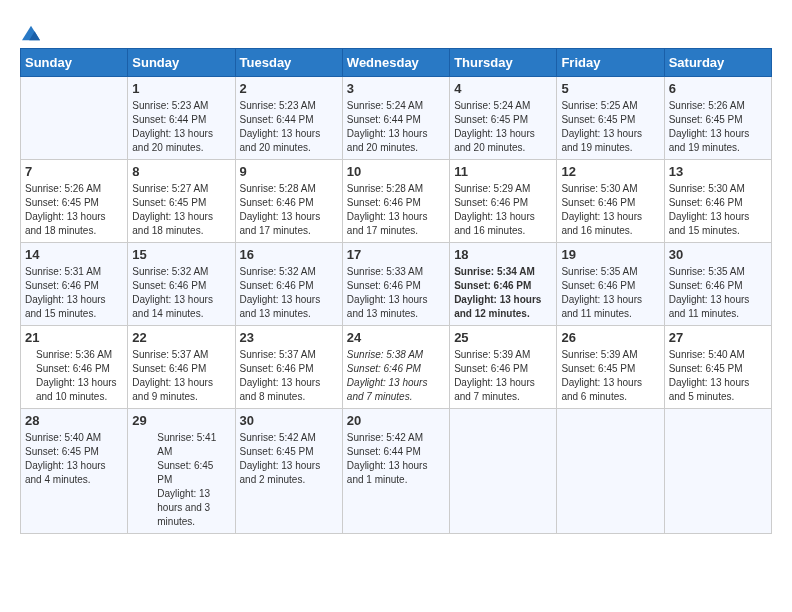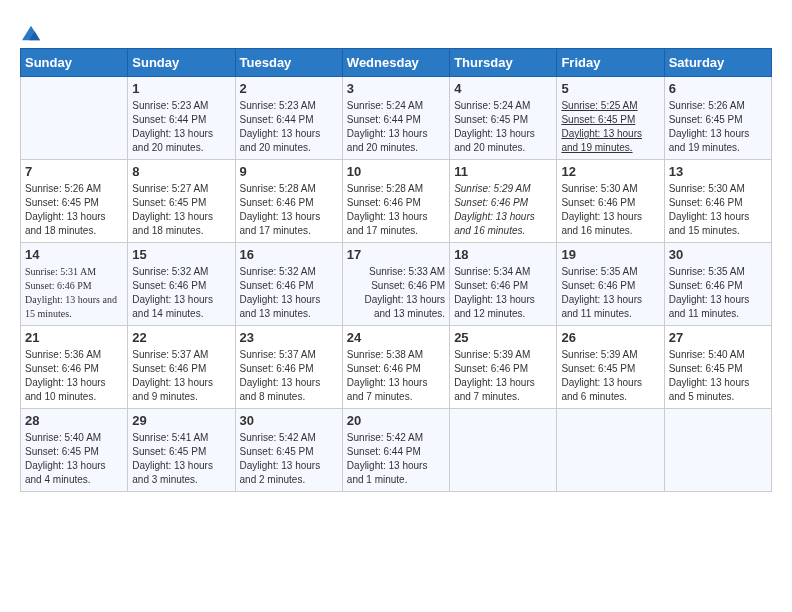--- a/index.html
+++ b/index.html
@@ -144,21 +144,21 @@
 Daylight: 13 hours and 20 minutes.</div>
         </td>
         <td>
           <div class="day-number">4</div>
           <div class="day-info" style="white-space: pre-line;">Sunrise: 5:24 AM
 Sunset: 6:45 PM
 Daylight: 13 hours and 20 minutes.</div>
         </td>
         <td>
           <div class="day-number">5</div>
-          <div class="day-info" style="white-space: pre-line; text-decoration: underline;">Sunrise: 5:25 AM
+          <div class="day-info" style="white-space: pre-line;">Sunrise: 5:25 AM
 Sunset: 6:45 PM
 Daylight: 13 hours and 19 minutes.</div>
         </td>
         <td>
           <div class="day-number">6</div>
           <div class="day-info" style="white-space: pre-line;">Sunrise: 5:26 AM
 Sunset: 6:45 PM
 Daylight: 13 hours and 19 minutes.</div>
         </td>
       </tr>
@@ -182,103 +182,103 @@
 Daylight: 13 hours and 17 minutes.</div>
         </td>
         <td>
           <div class="day-number">10</div>
           <div class="day-info" style="white-space: pre-line;">Sunrise: 5:28 AM
 Sunset: 6:46 PM
 Daylight: 13 hours and 17 minutes.</div>
         </td>
         <td>
           <div class="day-number">11</div>
-          <div class="day-info" style="white-space: pre-line; font-style: italic;">Sunrise: 5:29 AM
+          <div class="day-info" style="white-space: pre-line;">Sunrise: 5:29 AM
 Sunset: 6:46 PM
 Daylight: 13 hours and 16 minutes.</div>
         </td>
         <td>
           <div class="day-number">12</div>
           <div class="day-info" style="white-space: pre-line;">Sunrise: 5:30 AM
 Sunset: 6:46 PM
 Daylight: 13 hours and 16 minutes.</div>
         </td>
         <td>
           <div class="day-number">13</div>
           <div class="day-info" style="white-space: pre-line;">Sunrise: 5:30 AM
 Sunset: 6:46 PM
 Daylight: 13 hours and 15 minutes.</div>
         </td>
       </tr>
       <tr>
         <td>
           <div class="day-number">14</div>
-          <div class="day-info" style="white-space: pre-line; font-family: Liberation Serif, serif;">Sunrise: 5:31 AM
+          <div class="day-info" style="white-space: pre-line;">Sunrise: 5:31 AM
 Sunset: 6:46 PM
 Daylight: 13 hours and 15 minutes.</div>
         </td>
         <td>
           <div class="day-number">15</div>
           <div class="day-info" style="white-space: pre-line;">Sunrise: 5:32 AM
 Sunset: 6:46 PM
 Daylight: 13 hours and 14 minutes.</div>
         </td>
         <td>
           <div class="day-number">16</div>
           <div class="day-info" style="white-space: pre-line;">Sunrise: 5:32 AM
 Sunset: 6:46 PM
 Daylight: 13 hours and 13 minutes.</div>
         </td>
         <td>
           <div class="day-number">17</div>
-          <div class="day-info" style="white-space: pre-line; text-align: right;">Sunrise: 5:33 AM
+          <div class="day-info" style="white-space: pre-line;">Sunrise: 5:33 AM
 Sunset: 6:46 PM
 Daylight: 13 hours and 13 minutes.</div>
         </td>
         <td>
           <div class="day-number">18</div>
-          <div class="day-info" style="white-space: pre-line;">Sunrise: 5:34 AM
+          <div class="day-info" style="white-space: pre-line; font-weight: bold;">Sunrise: 5:34 AM
 Sunset: 6:46 PM
 Daylight: 13 hours and 12 minutes.</div>
         </td>
         <td>
           <div class="day-number">19</div>
           <div class="day-info" style="white-space: pre-line;">Sunrise: 5:35 AM
 Sunset: 6:46 PM
 Daylight: 13 hours and 11 minutes.</div>
         </td>
         <td>
           <div class="day-number">30</div>
           <div class="day-info" style="white-space: pre-line;">Sunrise: 5:35 AM
 Sunset: 6:46 PM
 Daylight: 13 hours and 11 minutes.</div>
         </td>
       </tr>
       <tr>
         <td>
           <div class="day-number">21</div>
-          <div class="day-info" style="white-space: pre-line;">Sunrise: 5:36 AM
+          <div class="day-info" style="white-space: pre-line; margin-left: 11px;">Sunrise: 5:36 AM
 Sunset: 6:46 PM
 Daylight: 13 hours and 10 minutes.</div>
         </td>
         <td>
           <div class="day-number">22</div>
           <div class="day-info" style="white-space: pre-line;">Sunrise: 5:37 AM
 Sunset: 6:46 PM
 Daylight: 13 hours and 9 minutes.</div>
         </td>
         <td>
           <div class="day-number">23</div>
           <div class="day-info" style="white-space: pre-line;">Sunrise: 5:37 AM
 Sunset: 6:46 PM
 Daylight: 13 hours and 8 minutes.</div>
         </td>
         <td>
           <div class="day-number">24</div>
-          <div class="day-info" style="white-space: pre-line;">Sunrise: 5:38 AM
+          <div class="day-info" style="white-space: pre-line; font-style: italic;">Sunrise: 5:38 AM
 Sunset: 6:46 PM
 Daylight: 13 hours and 7 minutes.</div>
         </td>
         <td>
           <div class="day-number">25</div>
           <div class="day-info" style="white-space: pre-line;">Sunrise: 5:39 AM
 Sunset: 6:46 PM
 Daylight: 13 hours and 7 minutes.</div>
         </td>
         <td>
@@ -296,21 +296,21 @@
       </tr>
       <tr>
         <td>
           <div class="day-number">28</div>
           <div class="day-info" style="white-space: pre-line;">Sunrise: 5:40 AM
 Sunset: 6:45 PM
 Daylight: 13 hours and 4 minutes.</div>
         </td>
         <td>
           <div class="day-number">29</div>
-          <div class="day-info" style="white-space: pre-line;">Sunrise: 5:41 AM
+          <div class="day-info" style="white-space: pre-line; margin-left: 25px;">Sunrise: 5:41 AM
 Sunset: 6:45 PM
 Daylight: 13 hours and 3 minutes.</div>
         </td>
         <td>
           <div class="day-number">30</div>
           <div class="day-info" style="white-space: pre-line;">Sunrise: 5:42 AM
 Sunset: 6:45 PM
 Daylight: 13 hours and 2 minutes.</div>
         </td>
         <td>

